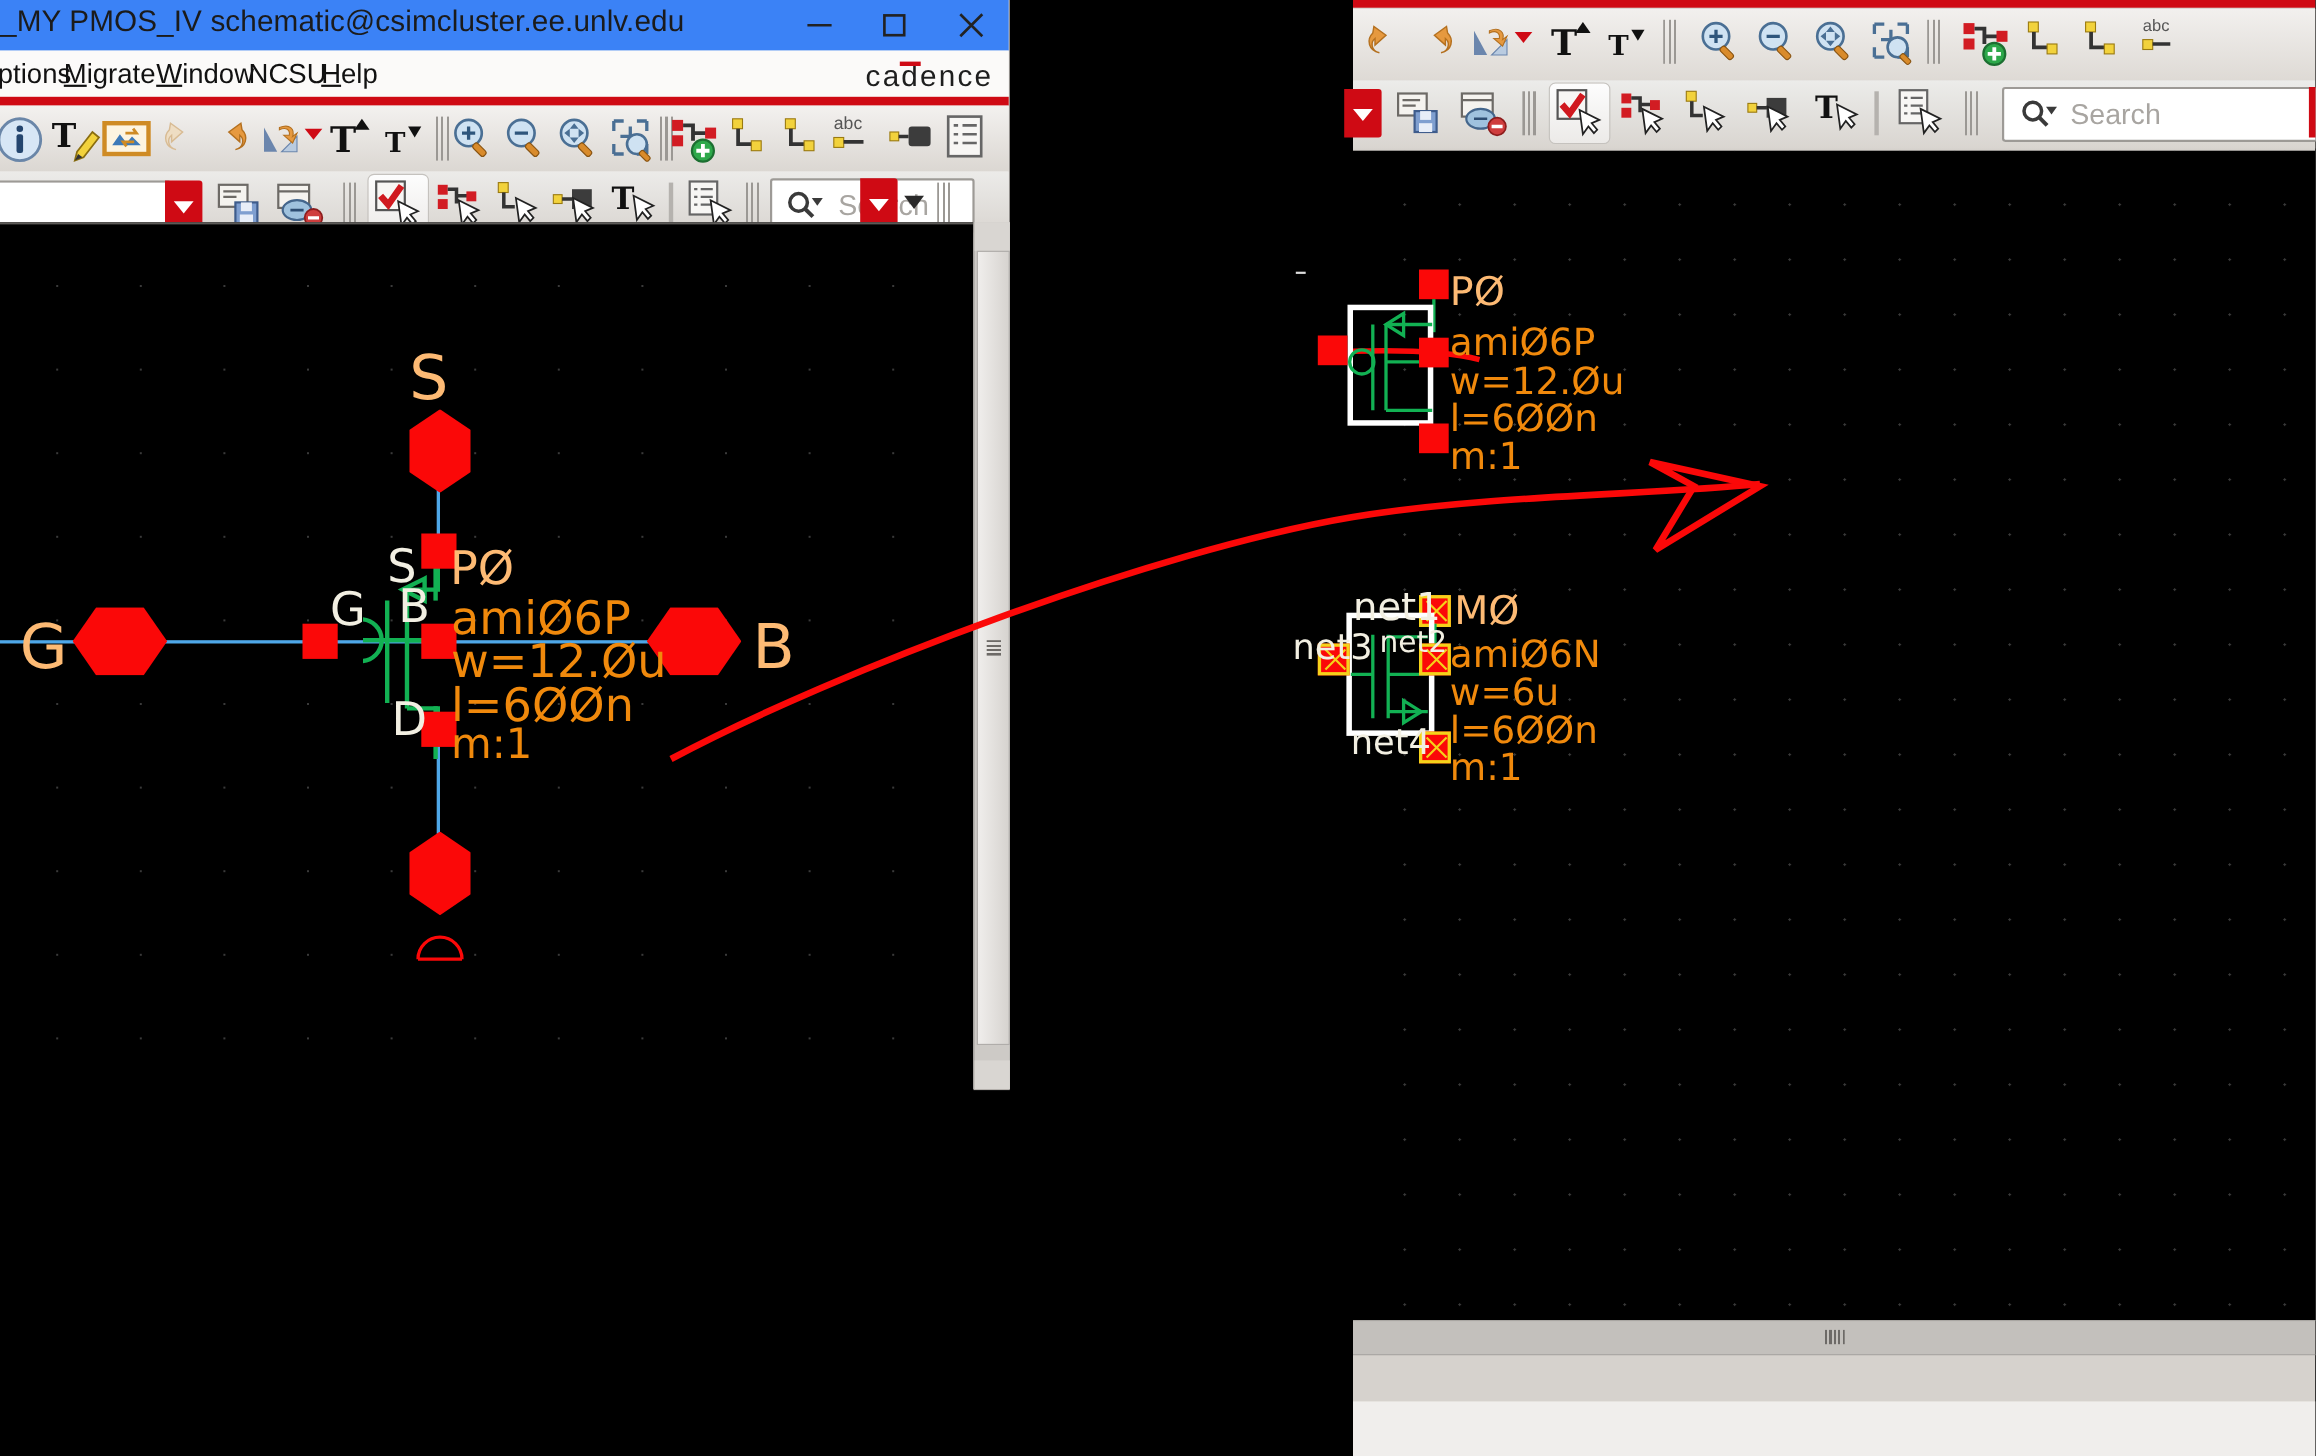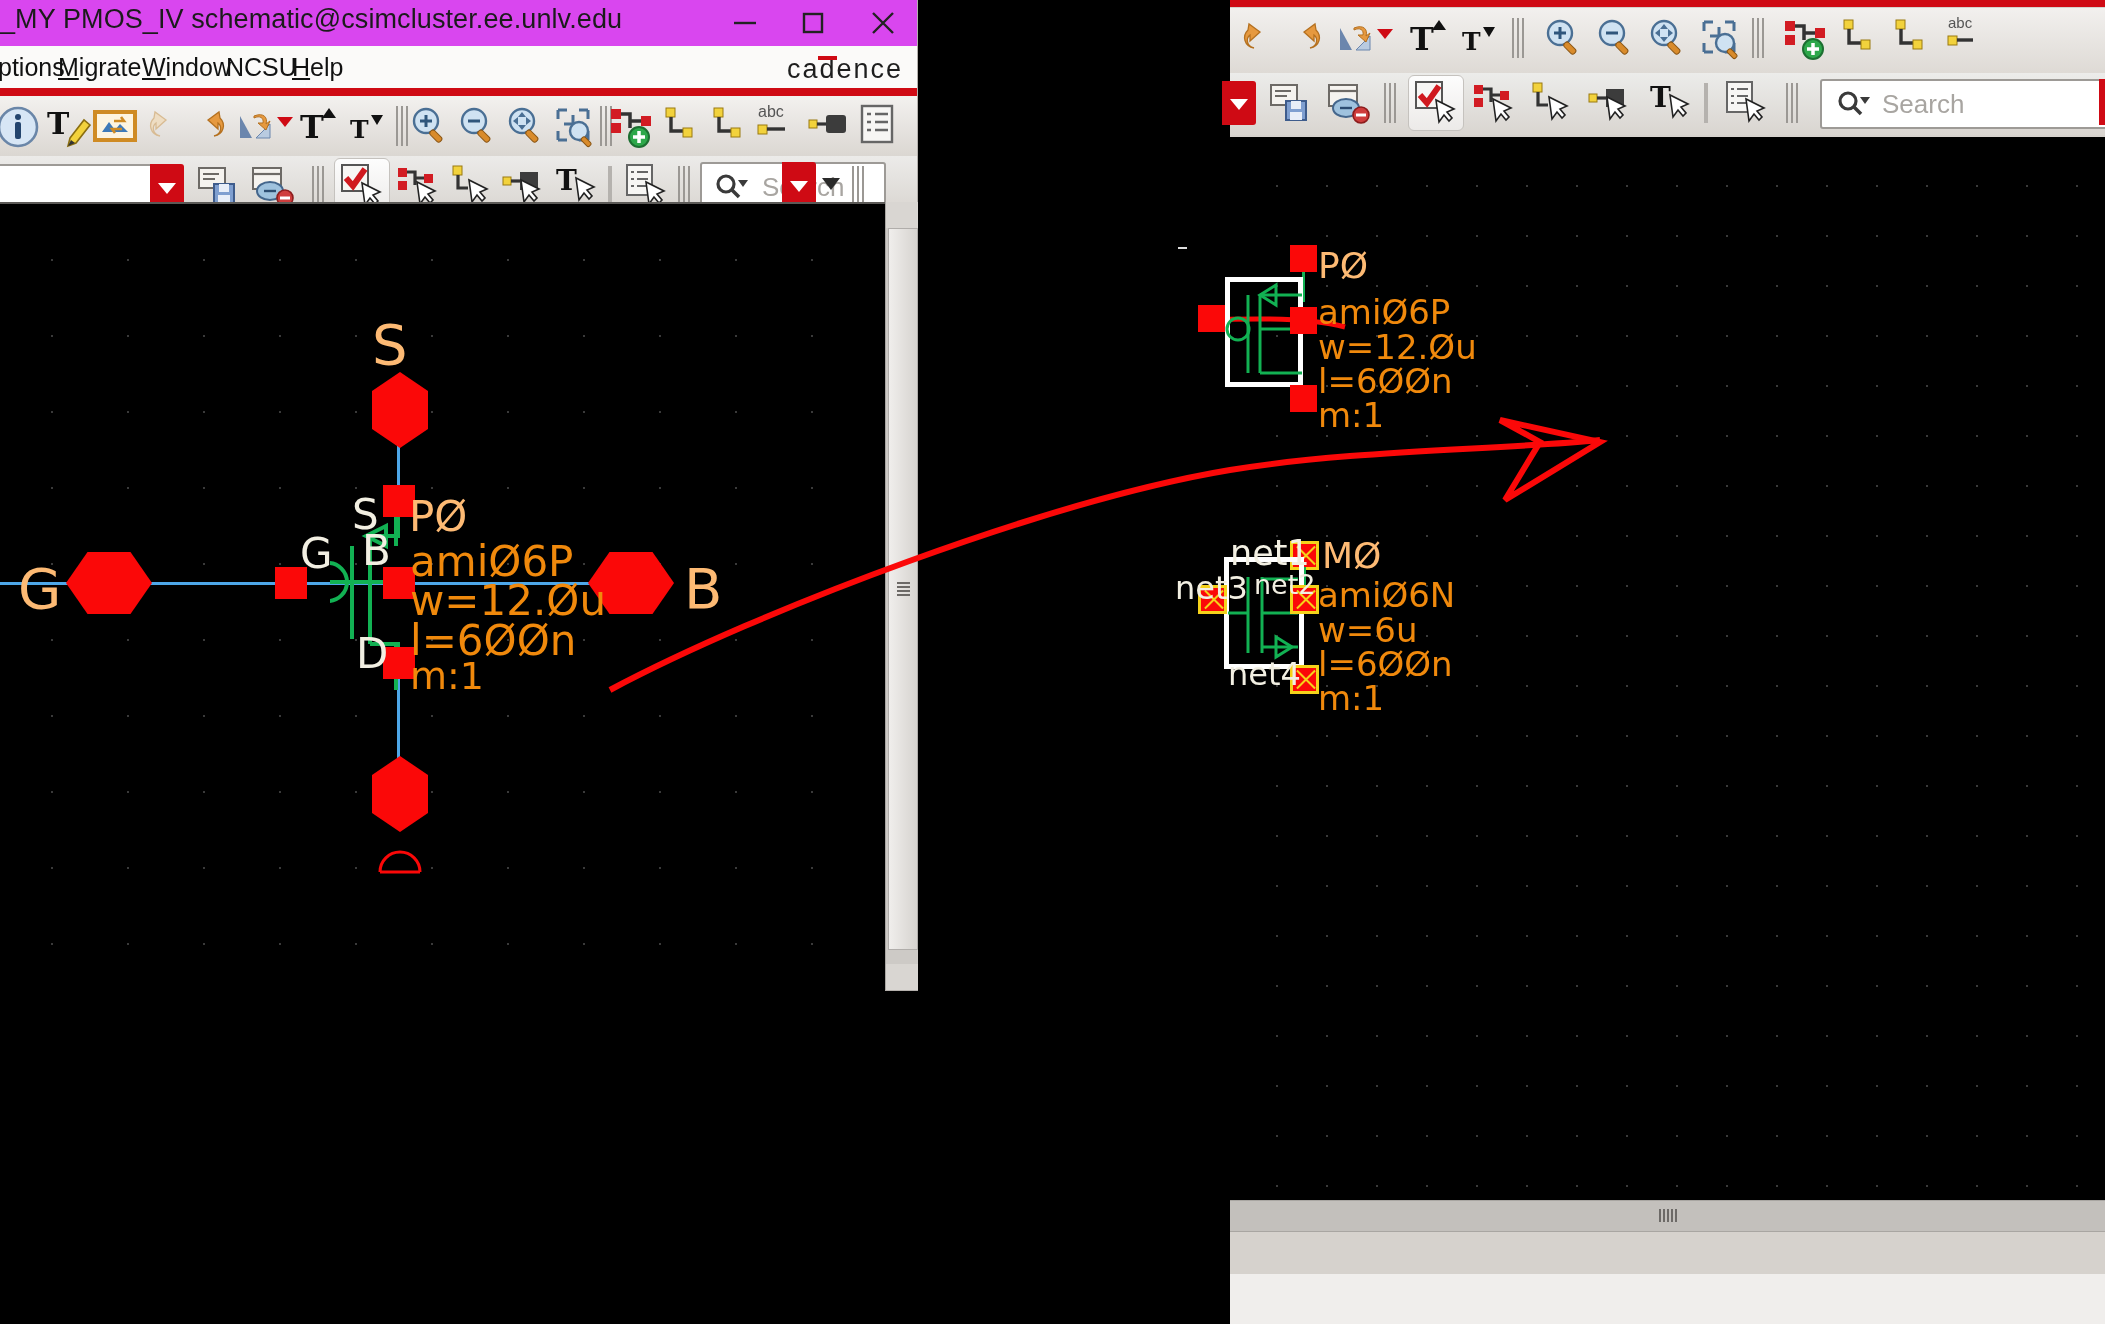--- a/index.html
+++ b/index.html
@@ -28,21 +28,21 @@
   .back-statusbar{position:absolute;left:0;top:1232px;width:875px;height:42px;
     background:linear-gradient(#dedbd7,#c9c5c1);border-top:3px solid #15130f;
     font-size:22px;color:#17140f;}
   .back-statusbar .m{position:absolute;left:14px;top:8px;}
   .back-statusbar .r{position:absolute;right:4px;top:8px;white-space:nowrap;}
   .back-bottomstrip{position:absolute;left:0;top:1274px;width:875px;height:50px;background:#f0eeec;}
 
   
   .win-front{position:absolute;left:0;top:0;width:917px;height:990px;
     background:#f3f1ef;box-shadow:0 0 0 1px #b4b0ac;}
-  .titlebar{position:absolute;left:0;top:0;width:917px;height:46px;background:#d946ef;}
+  .titlebar{position:absolute;left:0;top:0;width:917px;height:46px;background:#3b82f6;}
   .titlebar .title{position:absolute;left:0;top:4px;font-size:27px;color:#1b1b1b;
     white-space:nowrap;letter-spacing:.1px;}
   .wbtn{position:absolute;top:0;width:69px;height:46px;cursor:default;}
   .wbtn svg{position:absolute;left:50%;top:50%;transform:translate(-50%,-50%);}
   .wbtn-min{left:710px;} .wbtn-max{left:778px;} .wbtn-close{left:848px;}
 
   .menubar{position:absolute;left:0;top:46px;width:917px;height:42px;background:#fbfaf9;}
   .menuitem{position:absolute;top:7px;font-size:25px;color:#111;white-space:nowrap;}
   .menuitem u{text-decoration:underline;}
   .logo{position:absolute;right:14px;top:8px;font-size:27px;color:#1e1e1e;letter-spacing:2px;}

